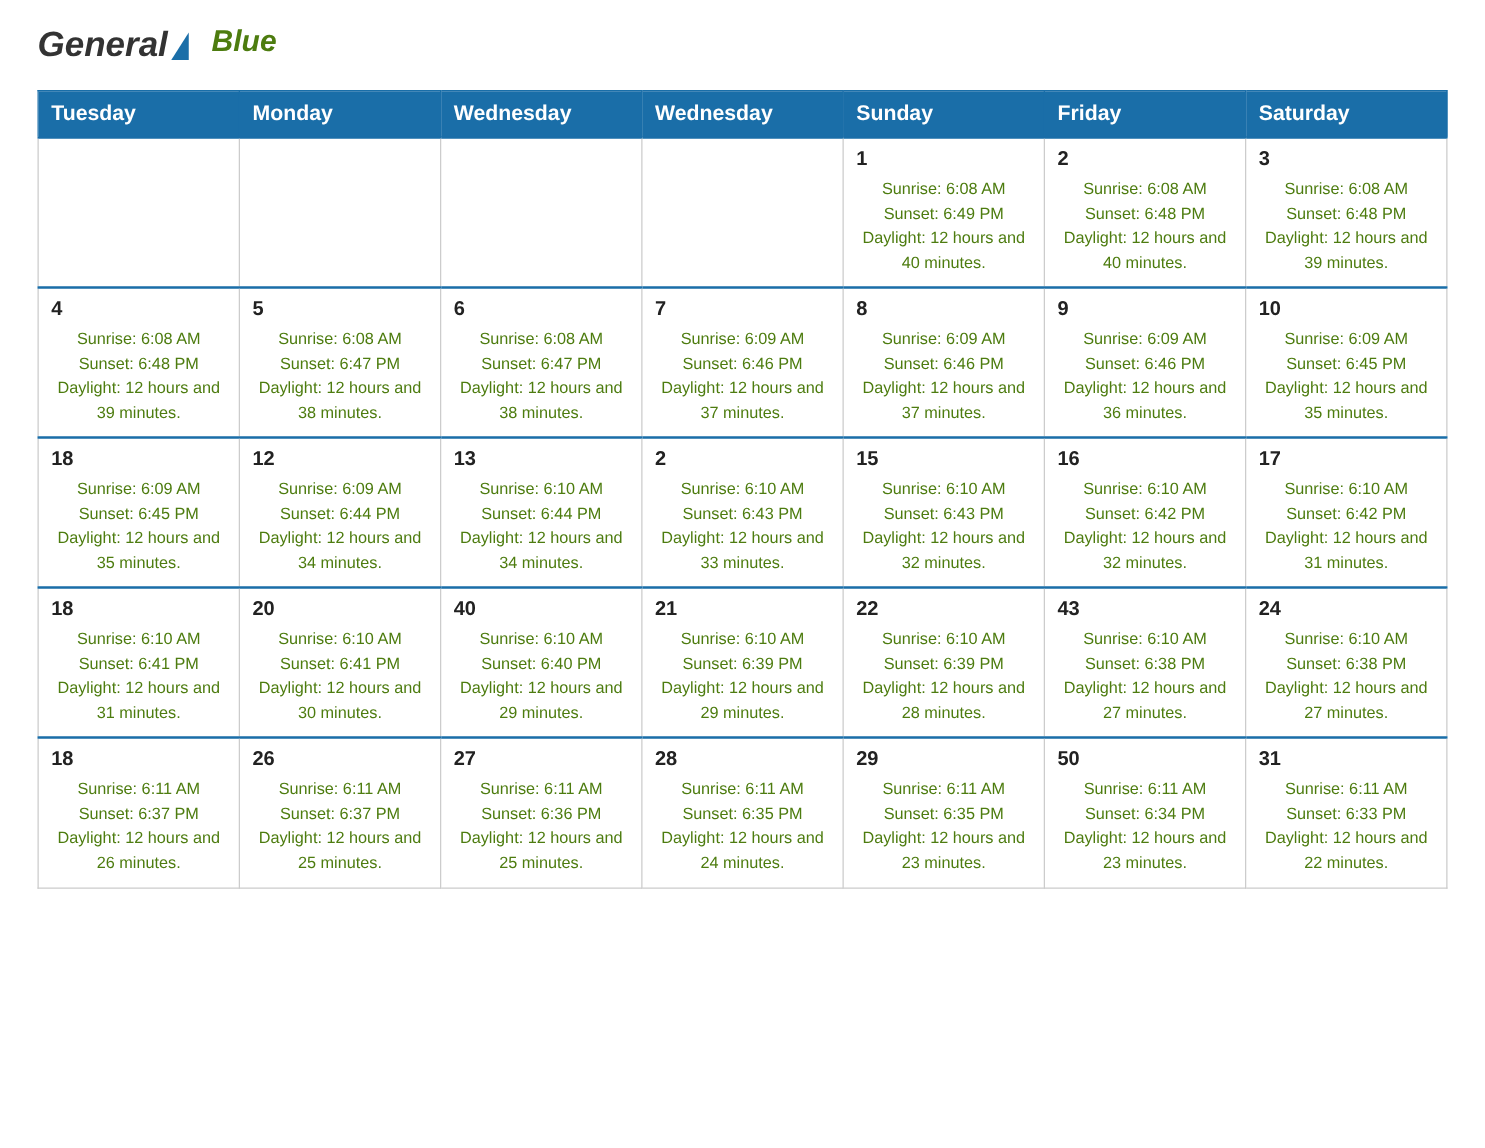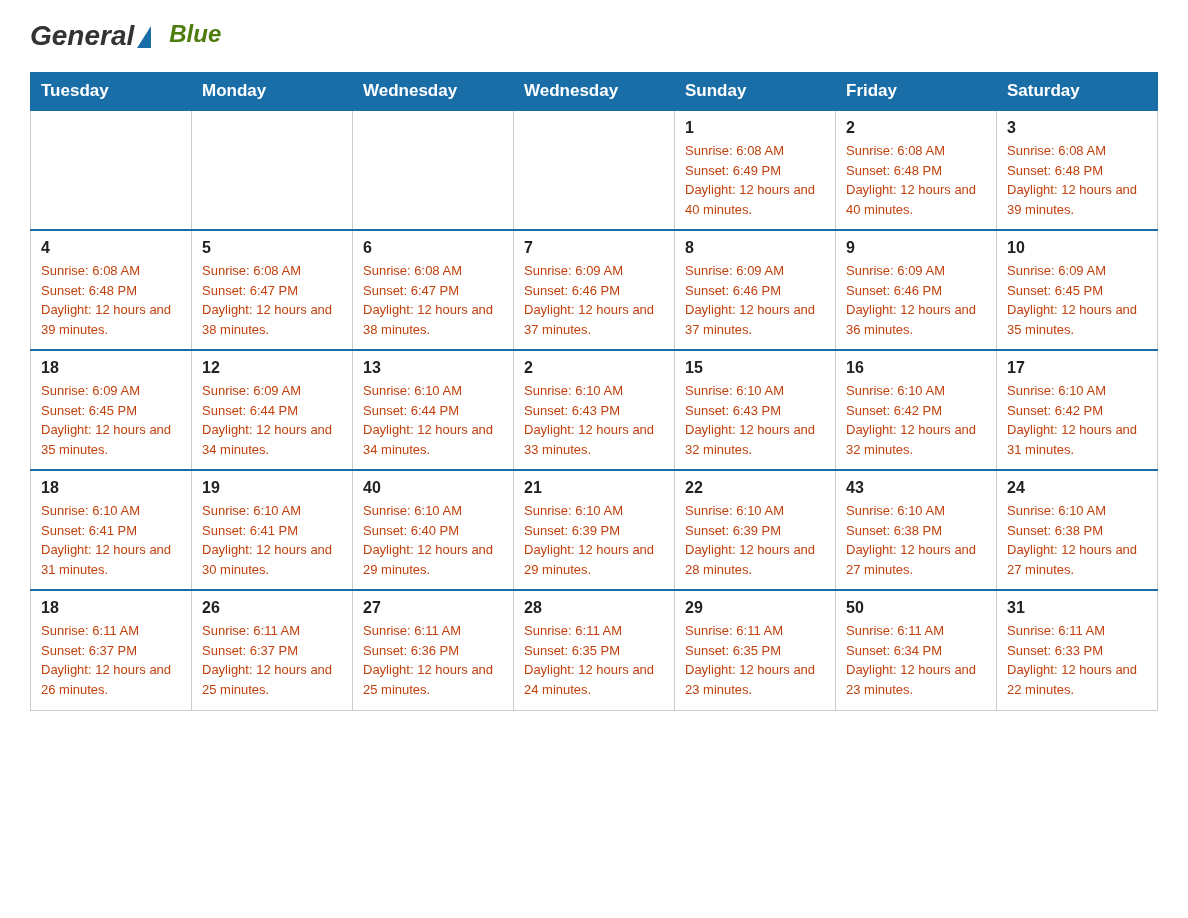--- a/index.html
+++ b/index.html
@@ -85,21 +85,22 @@
     .day-num {
       font-size: 16px;
       font-weight: bold;
       color: #222;
       display: block;
       margin-bottom: 4px;
     }
     .day-info {
       font-size: 13px;
       line-height: 1.5;
-      color: #c2410c;
+      color: #4d7c0f;
+      text-align: center;
     }
     .calendar tr.week-row td {
       border-top: 2px solid #1a6ea8;
     }
     .empty-cell {
       background: #fff;
     }
   </style>
 </head>
 <body>
@@ -208,21 +209,21 @@
           <span class="day-num">17</span>
           <div class="day-info">Sunrise: 6:10 AM<br>Sunset: 6:42 PM<br>Daylight: 12 hours and 31 minutes.</div>
         </td>
       </tr>
       <tr class="week-row">
         <td>
           <span class="day-num">18</span>
           <div class="day-info">Sunrise: 6:10 AM<br>Sunset: 6:41 PM<br>Daylight: 12 hours and 31 minutes.</div>
         </td>
         <td>
-          <span class="day-num">19</span>
+          <span class="day-num">20</span>
           <div class="day-info">Sunrise: 6:10 AM<br>Sunset: 6:41 PM<br>Daylight: 12 hours and 30 minutes.</div>
         </td>
         <td>
           <span class="day-num">40</span>
           <div class="day-info">Sunrise: 6:10 AM<br>Sunset: 6:40 PM<br>Daylight: 12 hours and 29 minutes.</div>
         </td>
         <td>
           <span class="day-num">21</span>
           <div class="day-info">Sunrise: 6:10 AM<br>Sunset: 6:39 PM<br>Daylight: 12 hours and 29 minutes.</div>
         </td>

